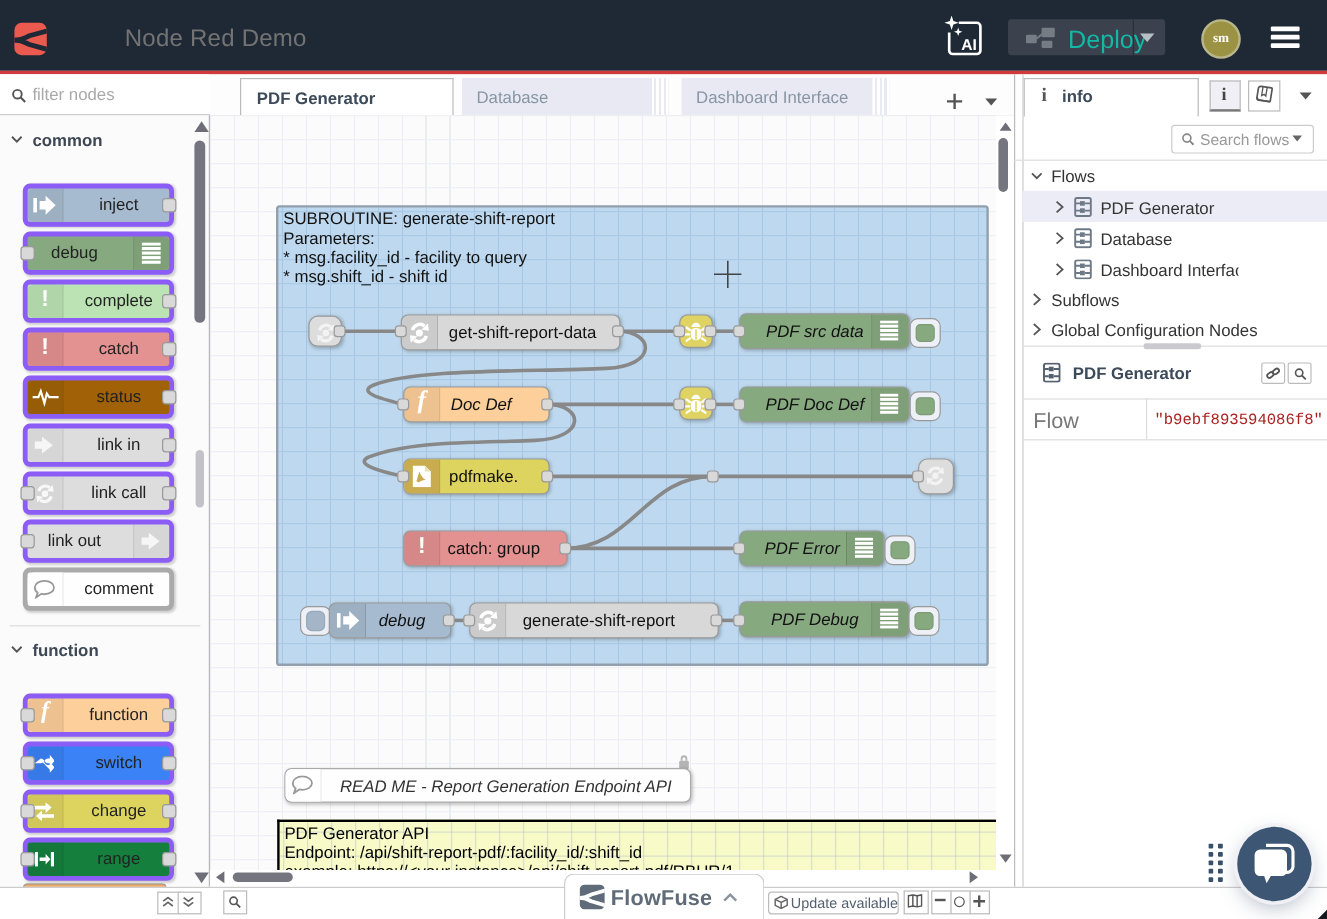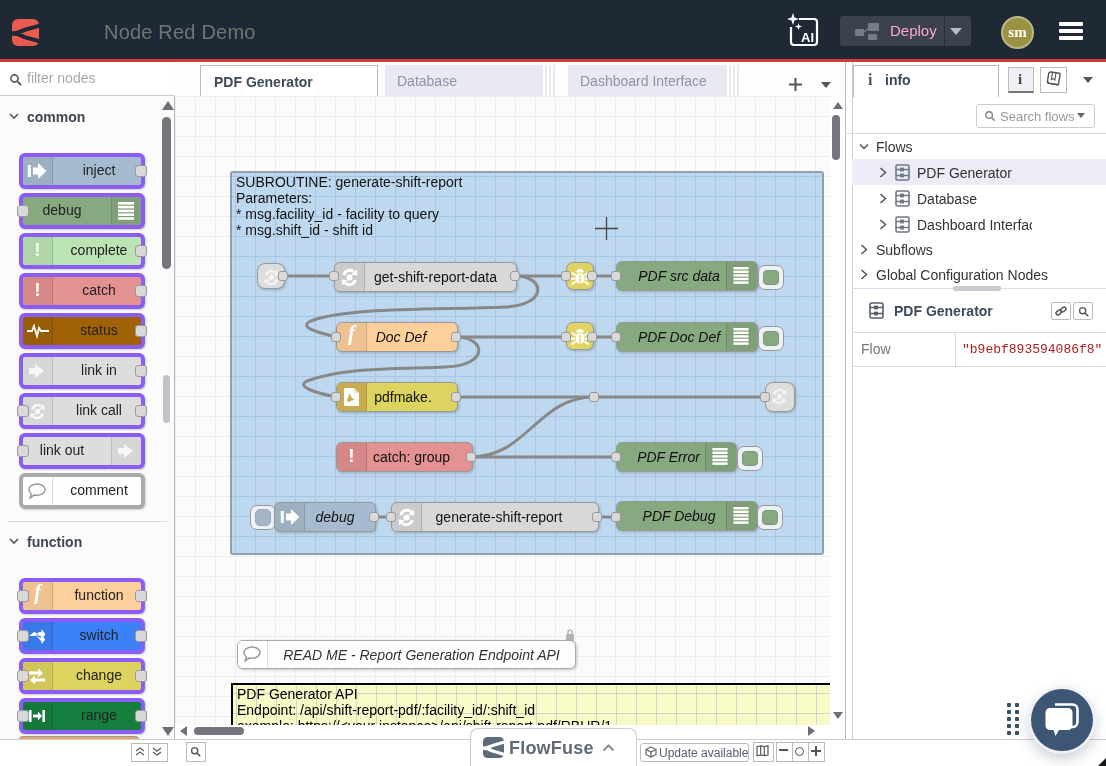--- a/index.html
+++ b/index.html
@@ -4,24 +4,24 @@
 <style>
   html,body{margin:0;padding:0;}
   body{width:1106px;height:766px;overflow:hidden;font-family:"Liberation Sans",sans-serif;background:#fff;position:relative;}
   .abs{position:absolute;}
   
   #header{left:0;top:0;width:1106px;height:59px;background:#1f2936;}
   #redline{left:0;top:59px;width:1106px;height:3px;background:#d23b3b;}
   #logo{left:12px;top:19px;width:27px;height:27px;background:#ea5a4f;border-radius:6px;}
   #title{left:104px;top:21px;color:#737373;font-size:20px;letter-spacing:.2px;}
   #deploy{left:840px;top:16px;width:131px;height:30px;background:#3b424d;border-radius:3px;}
-  #deploy .txt{position:absolute;left:50px;top:6px;font-size:15px;color:#f9a8d4;}
+  #deploy .txt{position:absolute;left:50px;top:6px;font-size:21px;color:#14b8a6;}
   #deploy .divl{position:absolute;left:104px;top:0;width:1px;height:30px;background:#2a3038;}
   #avatar{left:1001px;top:16px;width:29px;height:29px;border-radius:50%;background:#9b9343;border:2px solid #b9b68a;color:#fff;
-    font-family:"Liberation Serif",serif;font-weight:bold;font-size:15px;text-align:center;line-height:28px;}
+    font-family:"Liberation Serif",serif;font-weight:bold;font-size:11px;text-align:center;line-height:28px;}
   .hbar{left:1059px;width:24px;height:4px;background:#fdfdfd;border-radius:1px;}
   
   #palette{left:0;top:62px;width:174px;height:677px;background:#fbfbfb;border-right:1px solid #b9b9b9;}
   #filterrow{left:0;top:62px;width:175px;height:33px;border-bottom:1px solid #ccc;background:#fff;}
   #filtertxt{left:27px;top:70px;font-size:14px;color:#a9a9a9;}
   .cathead{font-size:14px;font-weight:bold;color:#3e4754;}
   .pnode{position:absolute;left:19px;width:118px;height:28px;border:4px solid #8b5cf6;border-radius:6px;font-size:14px;color:#222;
      box-shadow:1px 1px 2px rgba(0,0,0,0.18);}
   .pnode .lbl{position:absolute;top:5px;width:100%;text-align:center;}
   .picon{position:absolute;top:0;width:29px;height:100%;background:rgba(0,0,0,0.06);}
@@ -626,21 +626,21 @@
     </g>
   </svg>
 <div class="abs" style="left:1073px;top:302px;width:20px;height:18px;background:#fff;border:1px solid #bbb;border-radius:2px;box-sizing:border-box;"></div>
 <svg class="abs" style="left:1078px;top:306px" width="11" height="11" viewBox="0 0 13 13">
     <circle cx="5.5" cy="5.5" r="3.6" fill="none" stroke="#555" stroke-width="1.6"></circle>
     <line x1="8.3" y1="8.3" x2="12" y2="12" stroke="#555" stroke-width="1.8"></line>
   </svg>
 
 <div class="abs" style="left:852px;top:332px;width:254px;height:1px;background:#ddd;"></div>
 <div class="abs" style="left:955px;top:332px;width:1px;height:34px;background:#ddd;"></div>
-<div class="abs" style="left:861px;top:341px;font-size:14px;color:#777;">Flow</div>
+<div class="abs" style="left:861px;top:341px;font-size:18px;color:#777;">Flow</div>
 <div class="abs" style="left:962px;top:342px;font-size:13px;font-family:'Liberation Mono',monospace;color:#ab2121;">"b9ebf893594086f8"</div>
 <div class="abs" style="left:852px;top:366px;width:254px;height:1px;background:#ddd;"></div>
 
 <div id="footer" class="abs"></div>
 
 <div class="abs fbtn" style="left:131px;top:743px;width:18px;height:17px;"></div>
 <div class="abs fbtn" style="left:148px;top:743px;width:18px;height:17px;"></div>
 <svg class="abs" style="left:135px;top:747px" width="10" height="9" viewBox="0 0 10 9">
     <g fill="none" stroke="#666" stroke-width="1.4">
       <path d="M1,4 L5,1 L9,4"></path>

